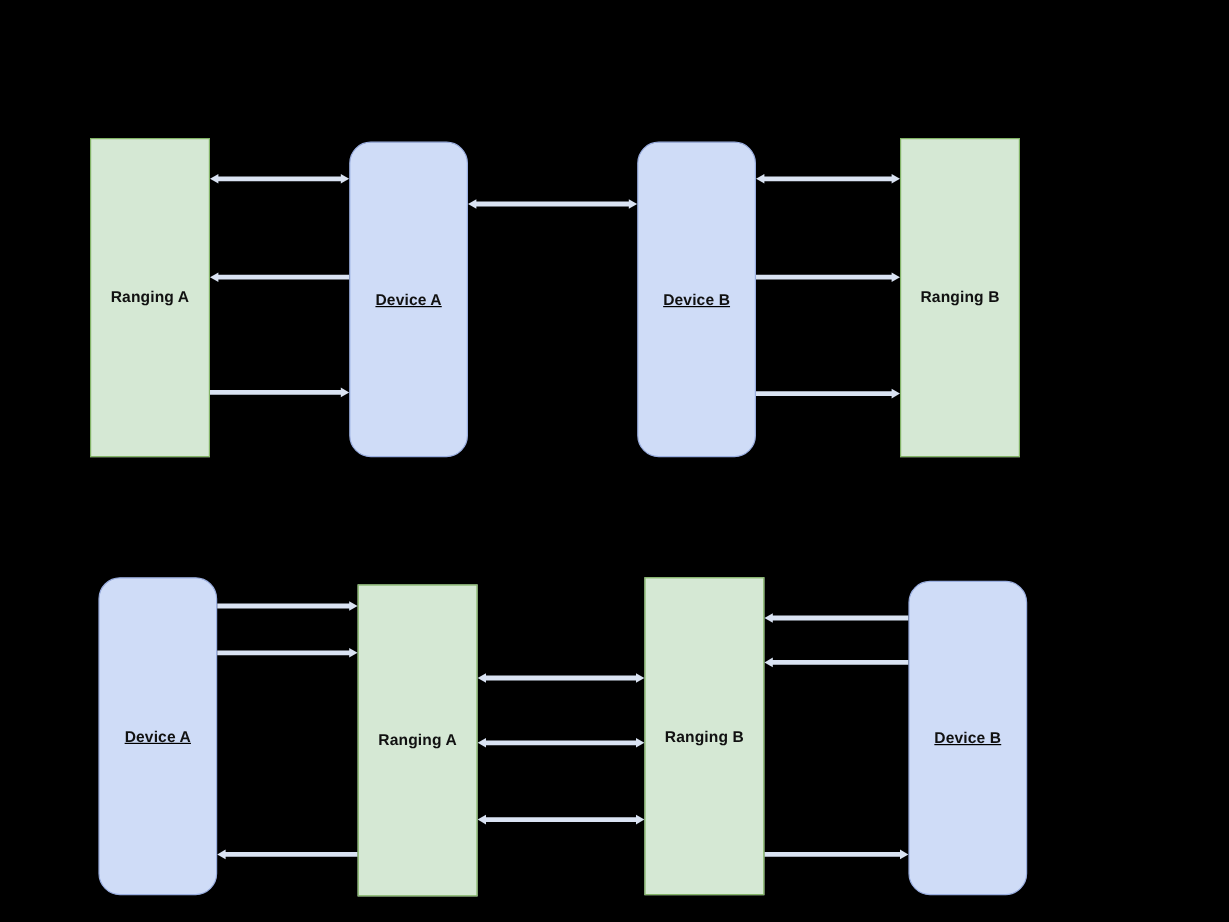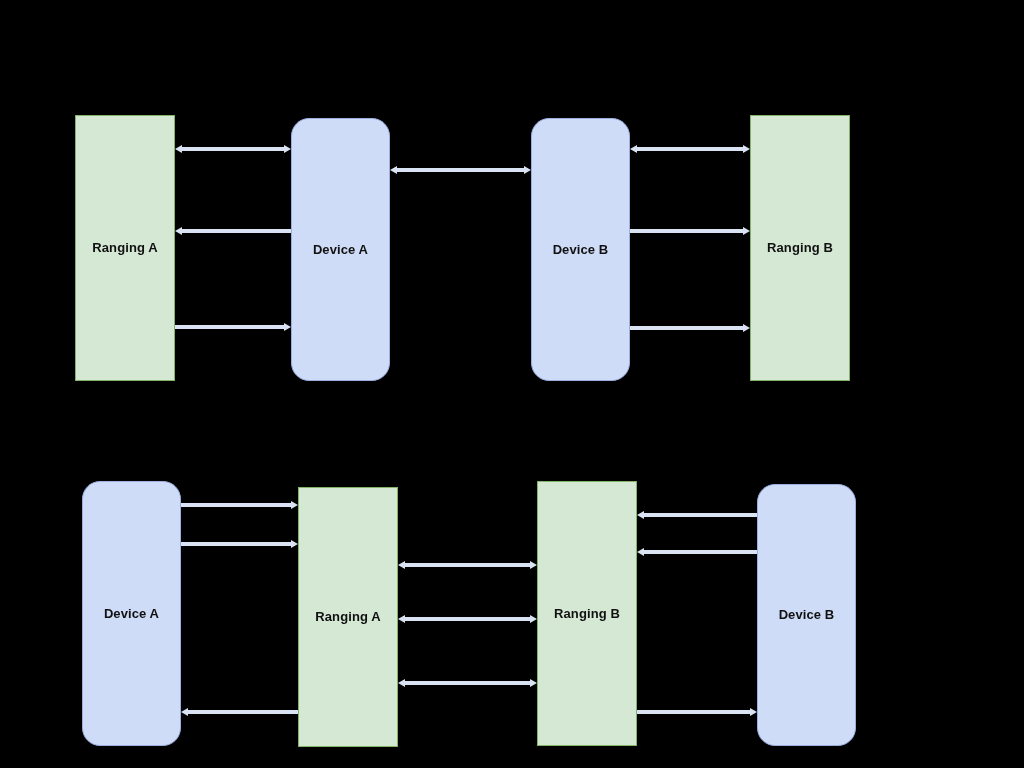--- a/index.html
+++ b/index.html
@@ -31,20 +31,21 @@
   }
   .node-green {
     background: #d5e8d4;
     border-color: #82b366;
     border-radius: 0;
   }
   .node-blue {
     background: #cfdcf7;
     border-color: #9aaee0;
     border-radius: 18px;
+    text-decoration: underline;
   }
   .node-label {
     font-family: "Liberation Sans", sans-serif;
     font-size: 13px;
     font-weight: bold;
     color: #111111;
     text-align: center;
     letter-spacing: 0.1px;
     line-height: 1.2;
     white-space: nowrap;

